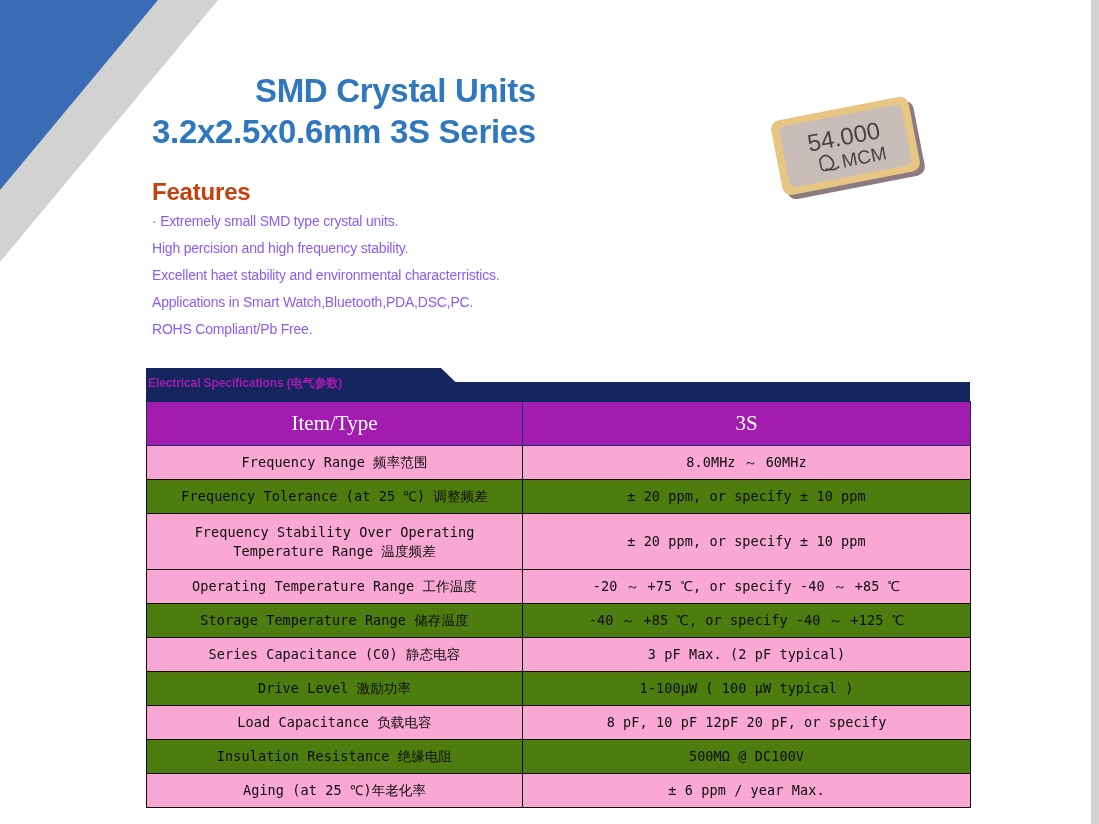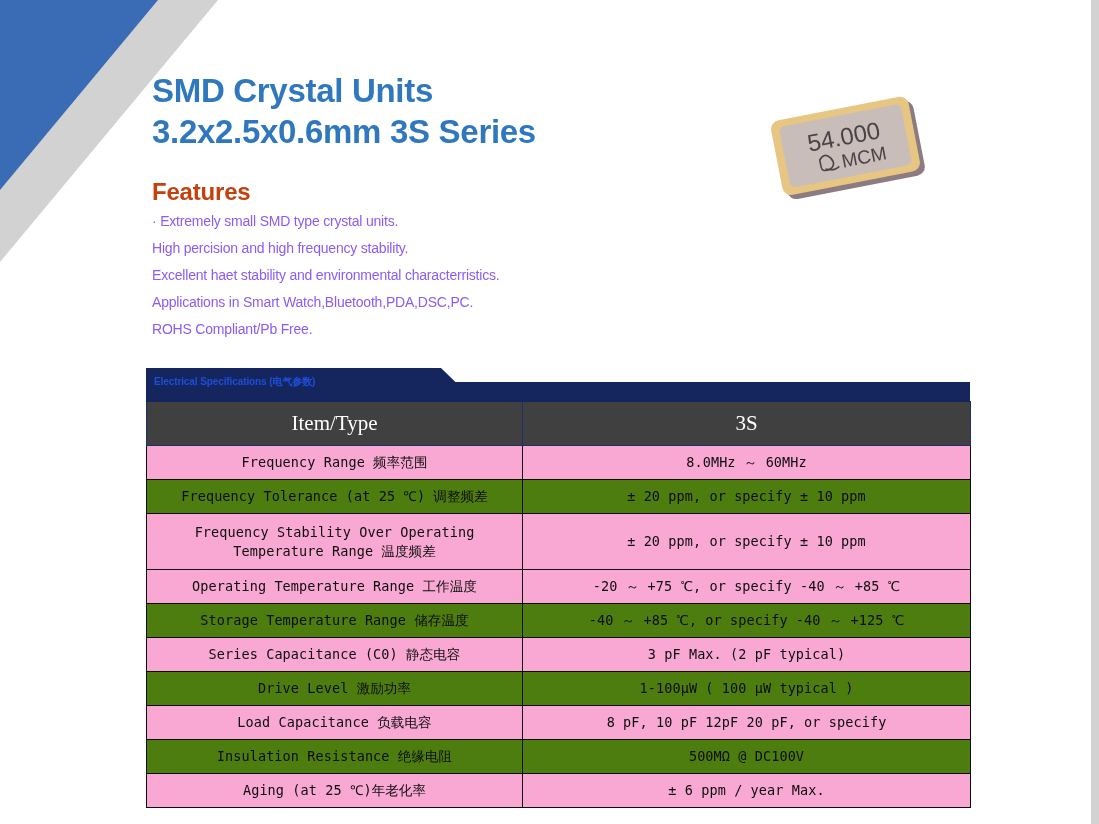--- a/index.html
+++ b/index.html
@@ -50,20 +50,21 @@
     width: 20px; height: 824px;
     background: #ffffff;
     z-index: 1;
   }
 
   
   .title-block {
     position: absolute;
     left: 152px; top: 70px;
     z-index: 5;
+    text-align: right;
   }
   .doc-title {
     color: #2f78bd;
     font-size: 33px;
     font-weight: bold;
     line-height: 41px;
     letter-spacing: -0.3px;
     white-space: nowrap;
   }
 
@@ -112,44 +113,44 @@
   }
   .spec-tab {
     position: absolute;
     left: 0; top: 0;
     width: 330px; height: 34px;
     background: #15255e;
     clip-path: polygon(0 0, 295px 0, 330px 34px, 0 34px);
   }
   .spec-tab-label {
     position: absolute;
-    left: 8px; top: 7px;
-    font-size: 10px;
+    left: 2px; top: 7px;
+    font-size: 12px;
     font-weight: bold;
-    color: #1d4ed8;
+    color: #a21caf;
     white-space: nowrap;
     letter-spacing: -0.1px;
   }
   .spec-tab-label .cn { font-weight: bold; }
 
   
   .spec-table {
     position: absolute;
     left: 146px; top: 401px;
     width: 824px;
     border-collapse: collapse;
     table-layout: fixed;
     z-index: 5;
     font-family: "DejaVu Sans Mono", "Liberation Mono", monospace;
   }
   .spec-table col.c1 { width: 376px; }
   .spec-table col.c2 { width: 448px; }
 
   .spec-table th {
-    background: #404040;
+    background: #a21caf;
     color: #ffffff;
     font-family: "Liberation Serif", serif;
     font-size: 21px;
     font-weight: normal;
     height: 44px;
     border: 1px solid #1c2f6b;
     text-align: center;
     vertical-align: middle;
   }
   .spec-table td {

